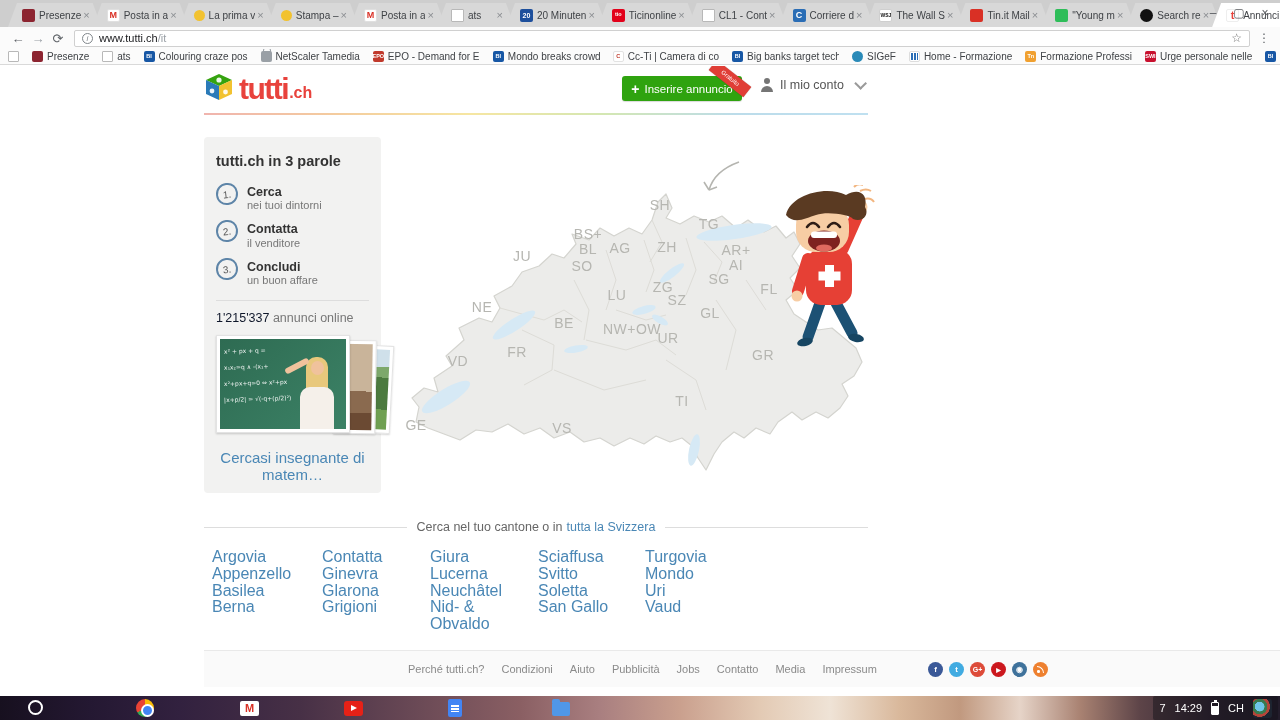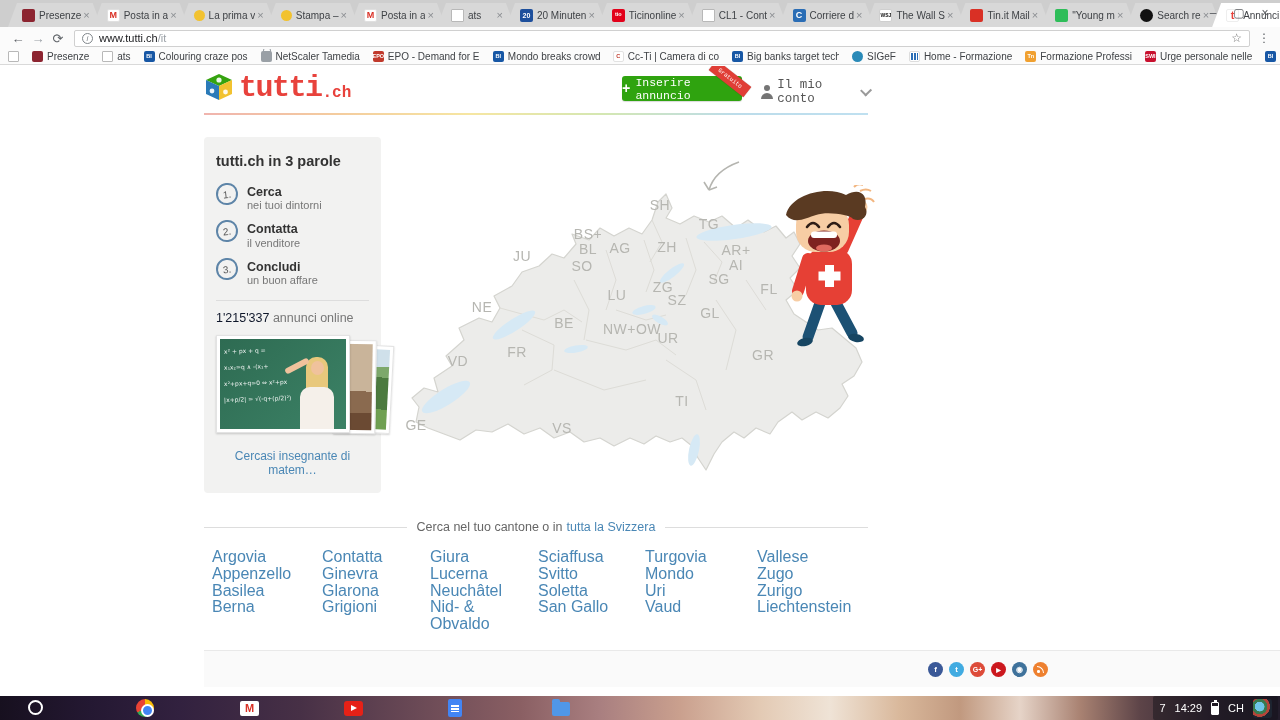--- a/index.html
+++ b/index.html
@@ -51,21 +51,21 @@
 
   .bookmarks { position:absolute; top:49px; left:0; right:0; height:16px; background:#fbfbfb; border-bottom:1px solid #d9d9d9; display:flex; align-items:center; padding:0 8px; overflow:hidden; }
   .bm { display:flex; align-items:center; margin-right:13px; cursor:pointer; flex:0 0 auto; }
   .bm .fav { width:11px; height:11px; flex-basis:11px; font-size:5.5px; }
   .bm .bm-l { font-size:10px; color:#3f4246; margin-left:4px; white-space:nowrap; max-width:92px; overflow:hidden; }
 
   
   .page { position:absolute; top:66px; left:0; right:0; bottom:24px; background:#fff; overflow:hidden; }
   .content { position:relative; width:664px; margin-left:204px; }
 
-  .site-header { position:relative; height:47px;font-family:Liberation Mono, monospace; }
+  .site-header { position:relative; height:47px; }
   .logo { position:absolute; left:0; top:6px; display:flex; align-items:flex-end; cursor:pointer; }
   .logo-cube { width:30px; height:30px; margin-right:5px; }
   .logo-word { font-size:30px; font-weight:800; color:#e8423c; letter-spacing:-1.5px; line-height:0.9; }
   .logo-tld { font-size:16px; font-weight:700; color:#e8423c; margin-left:1px; }
   .post-btn { position:absolute; left:418px; top:10px; width:120px; height:25px; background:#2fa30f; border-radius:3px; color:#fff; font-size:11.5px; display:flex; align-items:center; justify-content:center; cursor:pointer; box-shadow:0 1px 1px rgba(0,0,0,.15); }
   .post-btn .plus { font-size:14px; margin-right:5px; font-weight:bold; }
   .ribbon { position:absolute; top:-4px; right:-10px; width:44px; height:13px; background:#e03e36; color:#fff; font-size:6px; text-align:center; line-height:13px; transform:rotate(38deg); box-shadow:0 0 1px rgba(0,0,0,.3); }
   .account { position:absolute; left:556px; top:12px; display:flex; align-items:center; cursor:pointer; }
   .person-ic { width:14px; height:14px; position:relative; margin-right:6px; }
   .person-ic::before { content:''; position:absolute; top:0; left:4px; width:6px; height:6px; border-radius:50%; background:#757575; }
@@ -91,21 +91,21 @@
   .ph3 .img { width:100%; height:100%; background:linear-gradient(180deg,#cfe0ea 0 22%,#7da86b 22% 35%,#4c7a3f 35% 75%,#6fa052 75%); }
   .ph2 { left:118px; top:5px; width:42px; height:94px; transform:rotate(1deg); }
   .ph2 .img { width:100%; height:100%; background:linear-gradient(180deg,#c9b49a 0 55%,#8a6a4f 55% 80%,#6b4a33 80%); }
   .ph1 { left:0; top:0; width:134px; height:98px; }
   .board { position:relative; width:100%; height:100%; background:linear-gradient(135deg,#2e6b52,#3c8266); overflow:hidden; }
   .chalk { position:absolute; color:rgba(255,255,255,.92); font-size:6px; font-family:"DejaVu Sans",sans-serif; white-space:nowrap; transform:rotate(-2deg); }
   .woman-hair { position:absolute; right:18px; top:18px; width:22px; height:52px; background:#e8c87c; border-radius:10px 10px 6px 6px; }
   .woman-face { position:absolute; right:22px; top:22px; width:13px; height:14px; background:#f0c29c; border-radius:50%; }
   .woman-body { position:absolute; right:12px; top:48px; width:34px; height:44px; background:#f5f0ea; border-radius:10px 10px 0 0; }
   .woman-arm { position:absolute; right:36px; top:24px; width:26px; height:6px; background:#f0c29c; border-radius:3px; transform:rotate(-28deg); }
-  .sb-adlink { display:block; margin-top:10px; font-size:12px; color:#4a87b5; text-decoration:none; text-align:center; }
+  .sb-adlink { display:block; margin-top:10px; font-size:15px; color:#4a87b5; text-decoration:none; text-align:center; }
 
   .prompt { position:absolute; left:440px; top:6px; width:200px; text-align:center; }
   .prompt-t { font-family:"Liberation Serif",serif; font-style:italic; font-size:17px; color:#989894; letter-spacing:.5px; }
   .prompt-s { font-family:"Liberation Serif",serif; font-style:italic; font-size:12px; color:#b3b3af; margin-top:1px; }
   .arrow-svg { position:absolute; left:497px; top:44px; }
   .mapwrap { position:absolute; left:200px; top:67px; width:470px; height:300px; }
   .map-label { position:absolute; transform:translate(-50%,-50%); font-size:14px; color:#b6b6b1; letter-spacing:.5px; white-space:pre-line; text-align:center; line-height:1.05; cursor:pointer; }
   .mascot { position:absolute; left:564px; top:70px; }
 
   .search-row { position:absolute; left:0; right:0; top:405px; display:flex; align-items:center; }
@@ -513,31 +513,35 @@
               <a href="#">Svitto</a>
               <a href="#">Soletta</a>
               <a href="#">San Gallo</a>
             </div>
             <div class="canton-col">
               <a href="#">Turgovia</a>
               <a href="#">Mondo</a>
               <a href="#">Uri</a>
               <a href="#">Vaud</a>
             </div>
-            <div class="canton-col">
-              <a href="#">Vallese</a>
-              <a href="#">Zugo</a>
-              <a href="#">Zurigo</a>
-              <a href="#">Liechtenstein</a>
-            </div>
           </div>
       </div>
 
       <div class="site-footer">
         <div class="footer-inner">
+          <div class="f-links" id="footer-links">
+              <a href="#">Perché tutti.ch?</a>
+              <a href="#">Condizioni</a>
+              <a href="#">Aiuto</a>
+              <a href="#">Pubblicità</a>
+              <a href="#">Jobs</a>
+              <a href="#">Contatto</a>
+              <a href="#">Media</a>
+              <a href="#">Impressum</a>
+            </div>
           <div class="socials" id="socials">
               <span class="soc soc-facebook">f</span>
               <span class="soc soc-twitter">t</span>
               <span class="soc soc-google-plus">G+</span>
               <span class="soc soc-youtube">▶</span>
               <span class="soc soc-instagram">◉</span>
               <span class="soc soc-rss"></span>
             </div>
         </div>
       </div>

